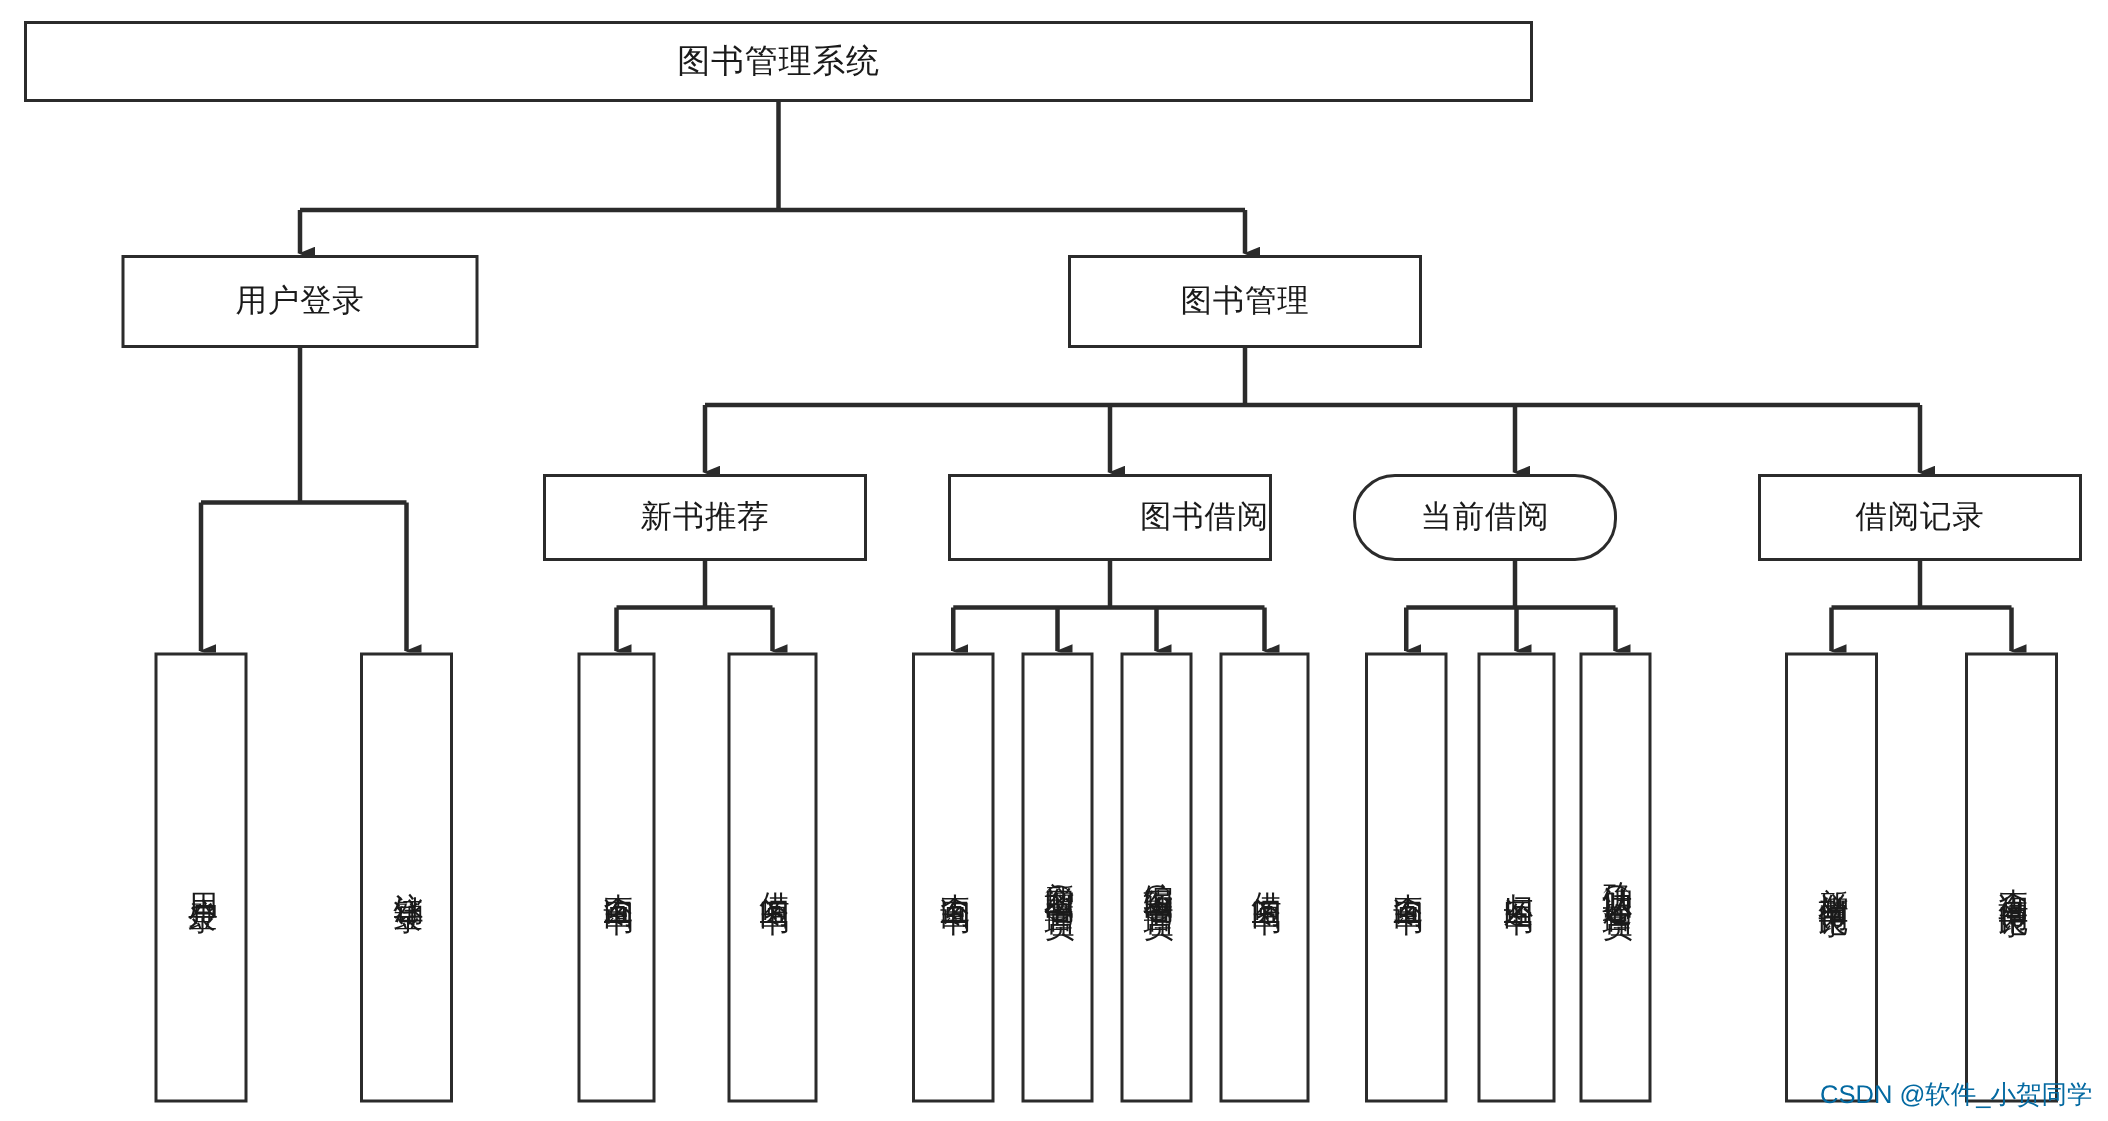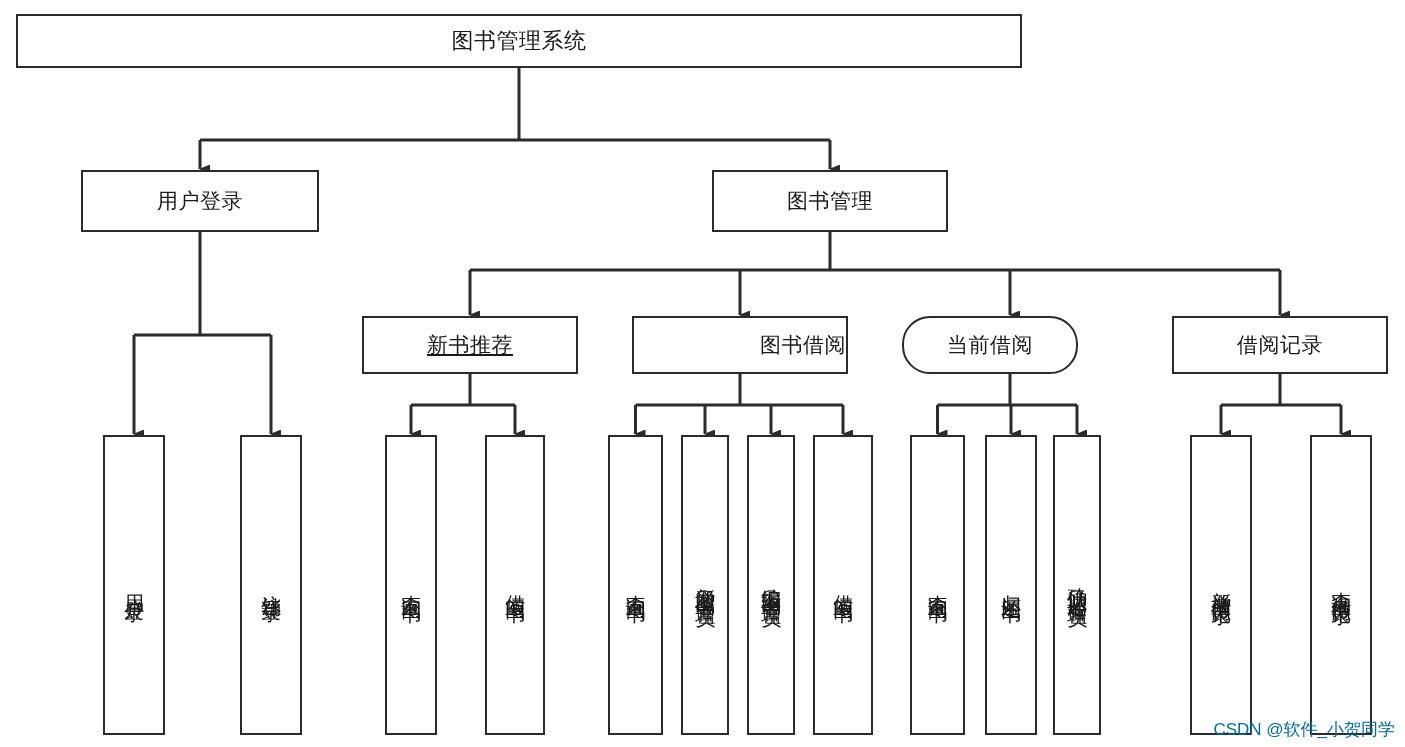--- a/index.html
+++ b/index.html
@@ -117,21 +117,21 @@
   <div id="node-layer">
       <div class="node root" style="left: 16px; top: 14px; width: 1006px; height: 54px;">
         <span class="node-label">图书管理系统</span>
       </div>
       <div class="node level2" style="left: 81px; top: 170px; width: 238px; height: 62px;">
         <span class="node-label">用户登录</span>
       </div>
       <div class="node level2" style="left: 712px; top: 170px; width: 236px; height: 62px;">
         <span class="node-label">图书管理</span>
       </div>
-      <div class="node level3" style="left: 362px; top: 316px; width: 216px; height: 58px; text-decoration: underline;">
+      <div class="node level3" style="left: 362px; top: 316px; width: 216px; height: 58px;">
         <span class="node-label">新书推荐</span>
       </div>
       <div class="node level3" style="left: 632px; top: 316px; width: 216px; height: 58px; justify-content: flex-end;">
         <span class="node-label">图书借阅</span>
       </div>
       <div class="node level3" style="left: 902px; top: 316px; width: 176px; height: 58px; border-radius: 28px;">
         <span class="node-label">当前借阅</span>
       </div>
       <div class="node level3" style="left: 1172px; top: 316px; width: 216px; height: 58px; align-items: center;">
         <span class="node-label">借阅记录</span>

